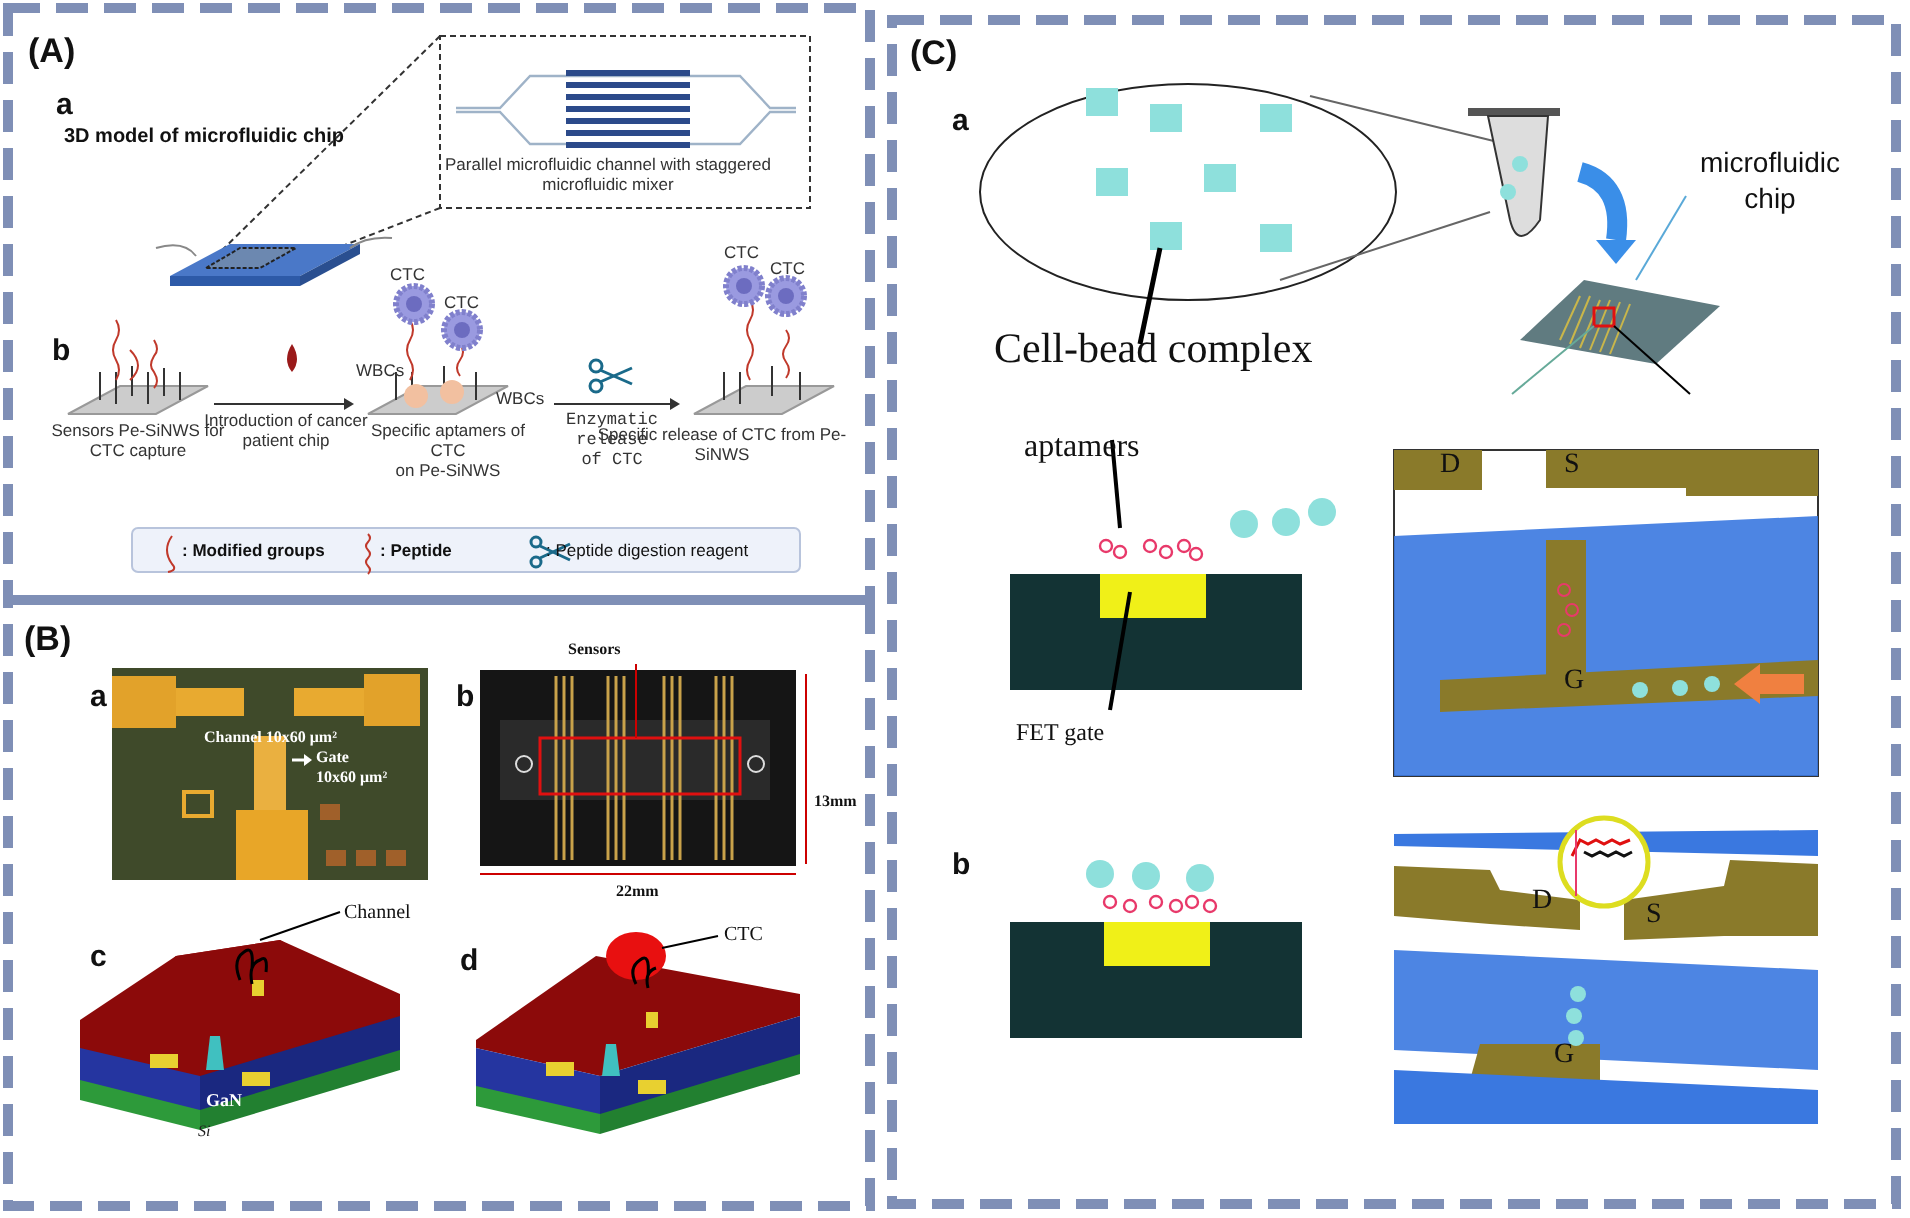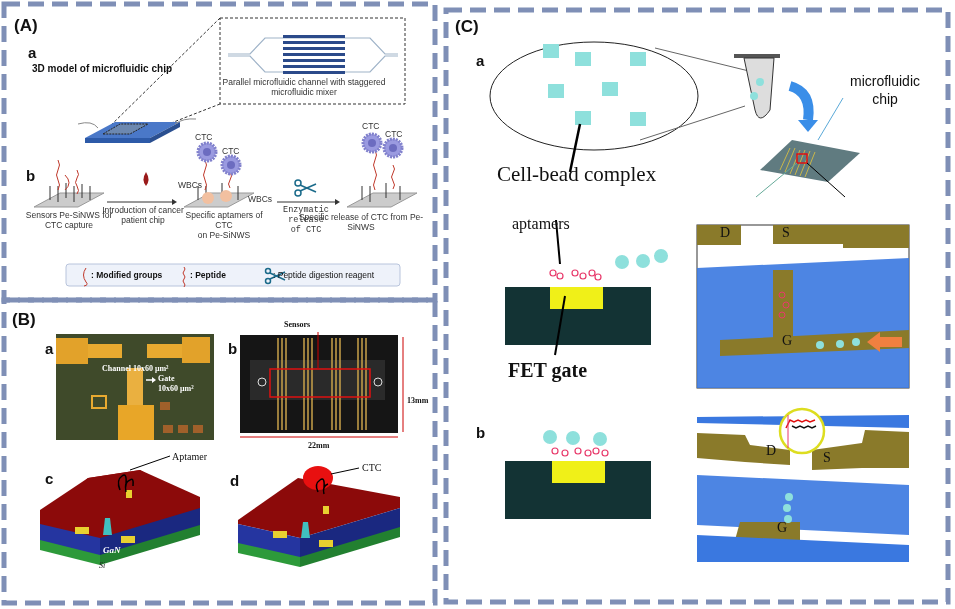--- a/index.html
+++ b/index.html
@@ -249,22 +249,22 @@
 <div class="abs serif" style="left:158px;top:374px;font-size:8px;font-weight:bold;color:#fff;line-height:1.2;">
   <div>Gate</div>
   <div>10x60 μm²</div>
 </div>
 <div class="sub" style="left:228px;top:340px;">b</div>
 <div class="abs serif" style="left:284px;top:320px;font-size:8px;font-weight:bold;">Sensors</div>
 <div class="abs serif" style="left:407px;top:396px;font-size:8px;font-weight:bold;">13mm</div>
 <div class="abs serif" style="left:308px;top:441px;font-size:8px;font-weight:bold;">22mm</div>
 
 <div class="sub" style="left:45px;top:470px;">c</div>
-<div class="abs serif" style="left:172px;top:451px;font-size:10px;">Aptamer</div>
-<div class="abs serif" style="left:103px;top:545px;font-size:9px;font-weight:bold;color:#fff;font-style:italic;">GaN</div>
+<div class="abs serif" style="left:172px;top:451px;font-size:10px;">Channel</div>
+<div class="abs serif" style="left:103px;top:545px;font-size:9px;font-weight:bold;color:#fff;">GaN</div>
 <div class="abs serif" style="left:99px;top:561px;font-size:8px;color:#222;font-style:italic;">Si</div>
 <div class="sub" style="left:230px;top:472px;">d</div>
 <div class="abs serif" style="left:362px;top:462px;font-size:10px;">CTC</div>
 
 <div class="panel-label" style="left:455px;top:17px;">(C)</div>
 <div class="sub" style="left:476px;top:52px;">a</div>
 <div class="sub" style="left:476px;top:424px;">b</div>
 
 <svg width="955" height="609">
 
@@ -384,19 +384,19 @@
     <line x1="788" y1="415" x2="788" y2="448" stroke="#e8396a"></line>
   </g>
 </svg>
 
 <div class="abs serif" style="left:497px;top:162px;font-size:21px;">Cell-bead complex</div>
 <div class="abs" style="left:818px;top:72px;font-size:14px;text-align:center;line-height:1.3;margin-left:32px;">
   <div>microfluidic</div>
   <div>chip</div>
 </div>
 <div class="abs serif" style="left:512px;top:215px;font-size:16px;">aptamers</div>
-<div class="abs serif" style="left:508px;top:359px;font-size:20px;font-weight:bold;">FET gate</div>
+<div class="abs serif" style="left:508px;top:359px;font-size:12px;">FET gate</div>
 <div class="abs serif" style="left:720px;top:225px;font-size:14px;">D</div>
 <div class="abs serif" style="left:782px;top:225px;font-size:14px;">S</div>
 <div class="abs serif" style="left:782px;top:333px;font-size:14px;">G</div>
 <div class="abs serif" style="left:766px;top:443px;font-size:14px;">D</div>
 <div class="abs serif" style="left:823px;top:450px;font-size:14px;">S</div>
 <div class="abs serif" style="left:777px;top:520px;font-size:14px;">G</div>
 
 </body></html>

